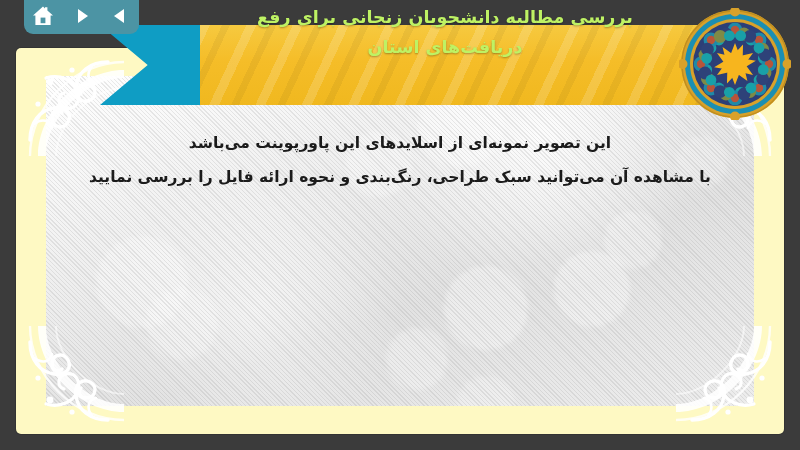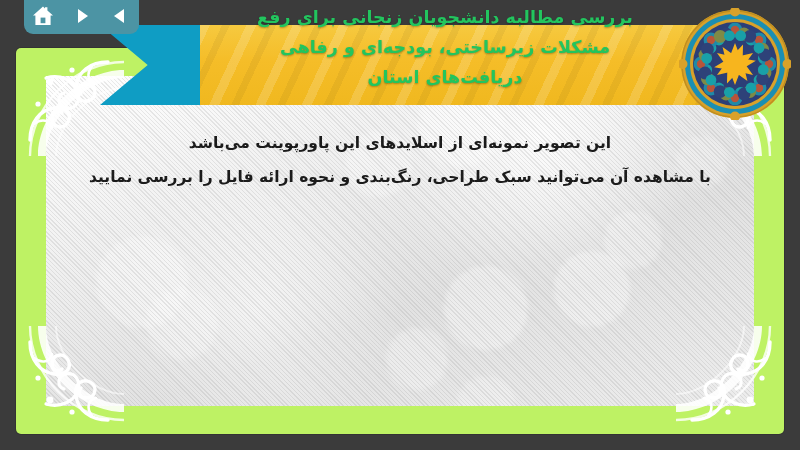--- a/index.html
+++ b/index.html
@@ -30,36 +30,36 @@
         rgba(255,255,255,0.00) 27px, rgba(255,255,255,0.00) 42px),
       linear-gradient(180deg,#f6c93f 0%, #f5bd28 45%, #f0b81f 100%);
   }
   .banner-tail{
     position:absolute;left:100px;top:25px;width:106px;height:80px;z-index:19;
     background:#0f9dc4;
     clip-path:polygon(100% 0, 100% 100%, 0 100%, 45% 50%, 0 0);
   }
   .title-text{
     position:absolute;left:200px;top:2px;right:110px;z-index:30;
-    text-align:center;color:#22c55e;
+    text-align:center;color:#bef264;
     font-size:17.5px;line-height:30px;font-weight:bold;
     text-shadow:0 1px 2px rgba(0,0,0,0.30);
     direction:rtl;
   }
   .title-text div{white-space:nowrap;}
 
   
   .medallion{
     position:absolute;right:9px;top:8px;width:112px;height:112px;z-index:35;
   }
 
   
   .slide{
     position:absolute;left:16px;top:48px;width:768px;height:386px;
-    background:#bef264;border-radius:5px;overflow:hidden;z-index:10;
+    background:#fef9c3;border-radius:5px;overflow:hidden;z-index:10;
     box-shadow:0 0 0 1px rgba(0,0,0,0.12);
   }
   .slide-inner{
     position:absolute;left:30px;top:28px;right:30px;bottom:28px;
     overflow:hidden;
     background:
       radial-gradient(circle at 70% 18%, rgba(255,255,255,0.85) 0%, rgba(255,255,255,0) 28%),
       radial-gradient(circle at 30% 70%, rgba(255,255,255,0.55) 0%, rgba(255,255,255,0) 26%),
       linear-gradient(160deg,#ffffff 0%, #eeeeee 38%, #e2e2e2 62%, #ededed 100%);
   }
@@ -108,21 +108,20 @@
       <rect x="8.6" y="11.6" width="4.8" height="5.6" fill="#4c94a4"></rect>
     </svg>
   </div>
 </div>
 
 <div class="banner-tail"></div>
 <div class="title-banner"></div>
 
 <div class="title-text">
   <div>بررسی مطالبه دانشجویان زنجانی برای رفع</div>
-  <div>مشکلات زیرساختی، بودجه‌ای و رفاهی</div>
   <div>دریافت‌های استان</div>
 </div>
 
 <svg class="medallion" viewBox="0 0 112 112">
   <defs>
     <g id="petal">
       <circle cx="0" cy="-34" r="7.4" fill="#1f8aa8"></circle>
       <circle cx="0" cy="-34" r="4.2" fill="#b8543a"></circle>
       <circle cx="9" cy="-30" r="6.4" fill="#7e8a46"></circle>
       <circle cx="-9" cy="-30" r="6.4" fill="#2e4279"></circle>

